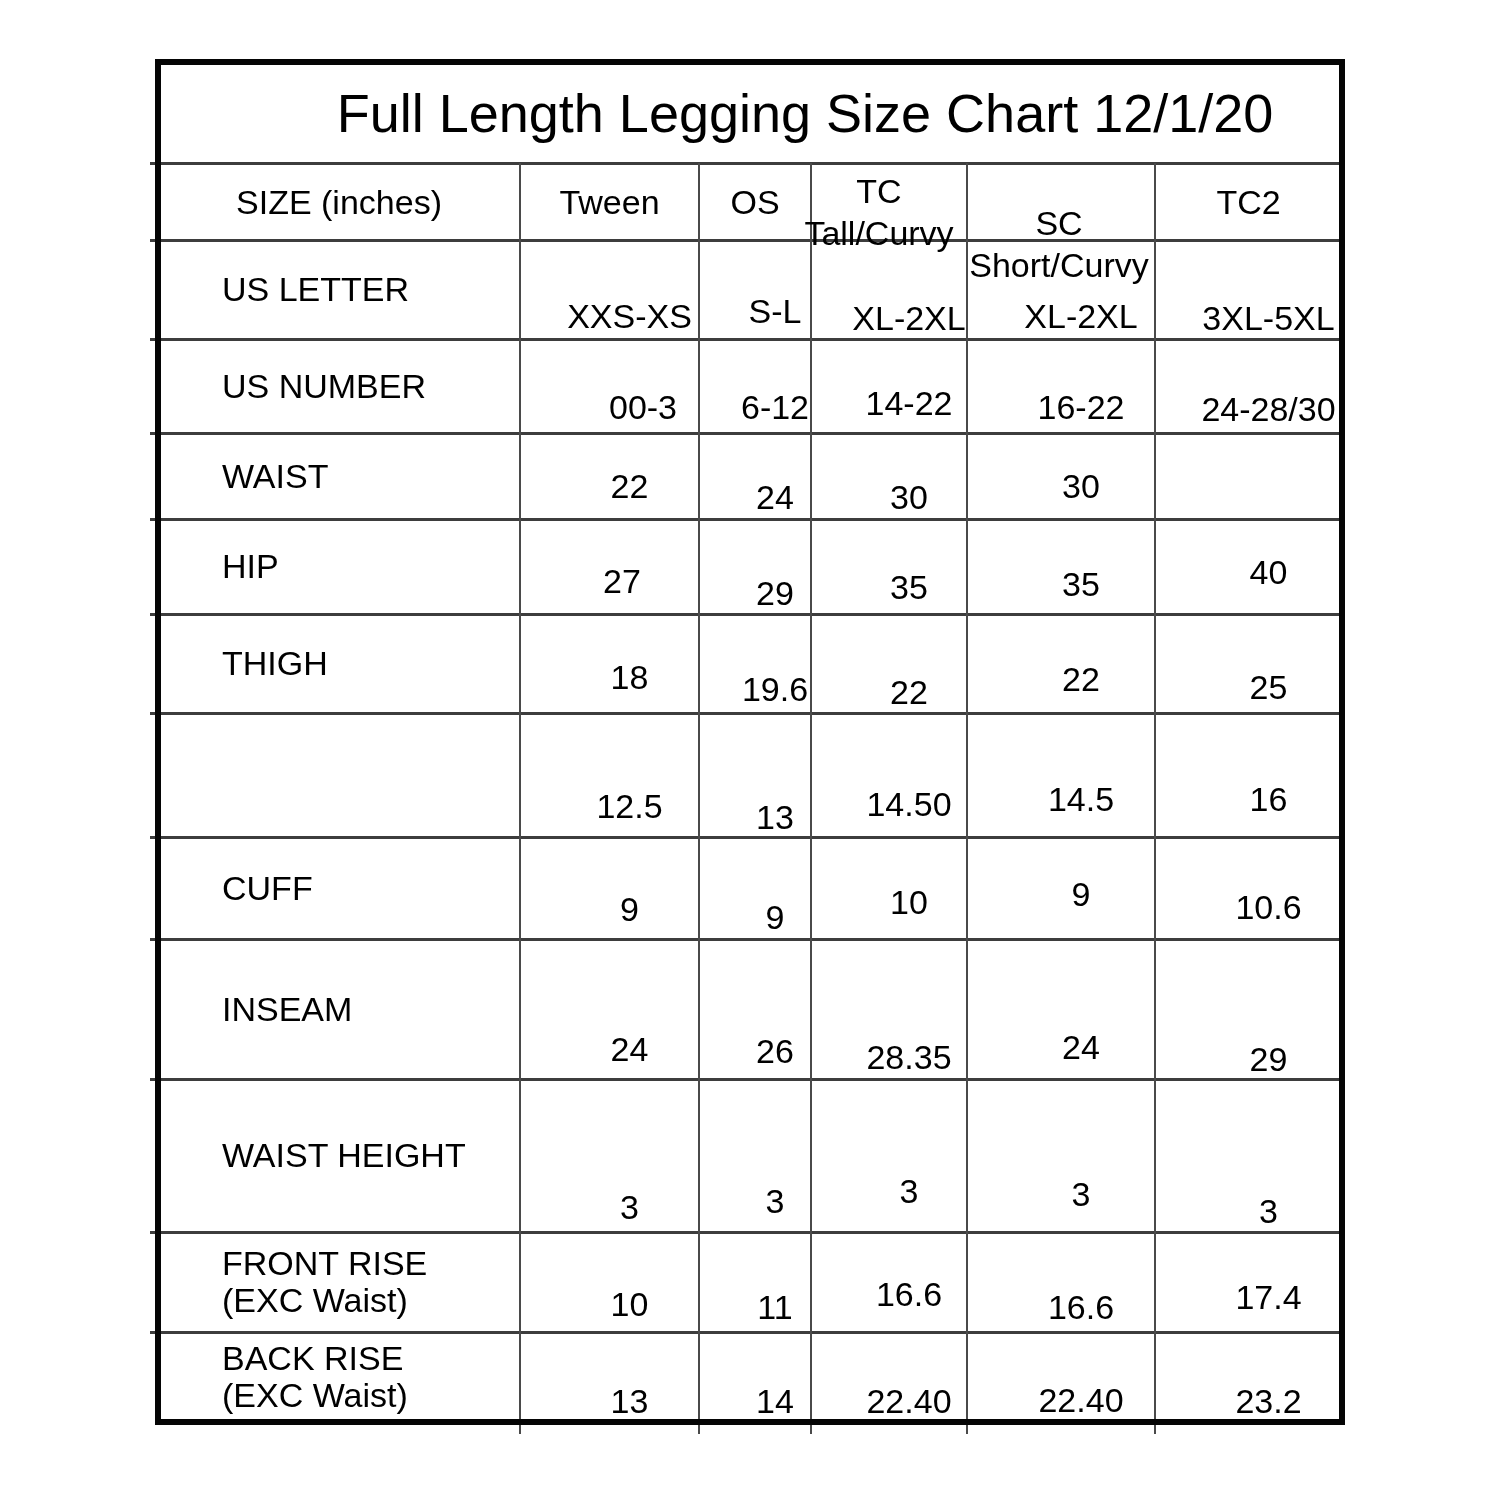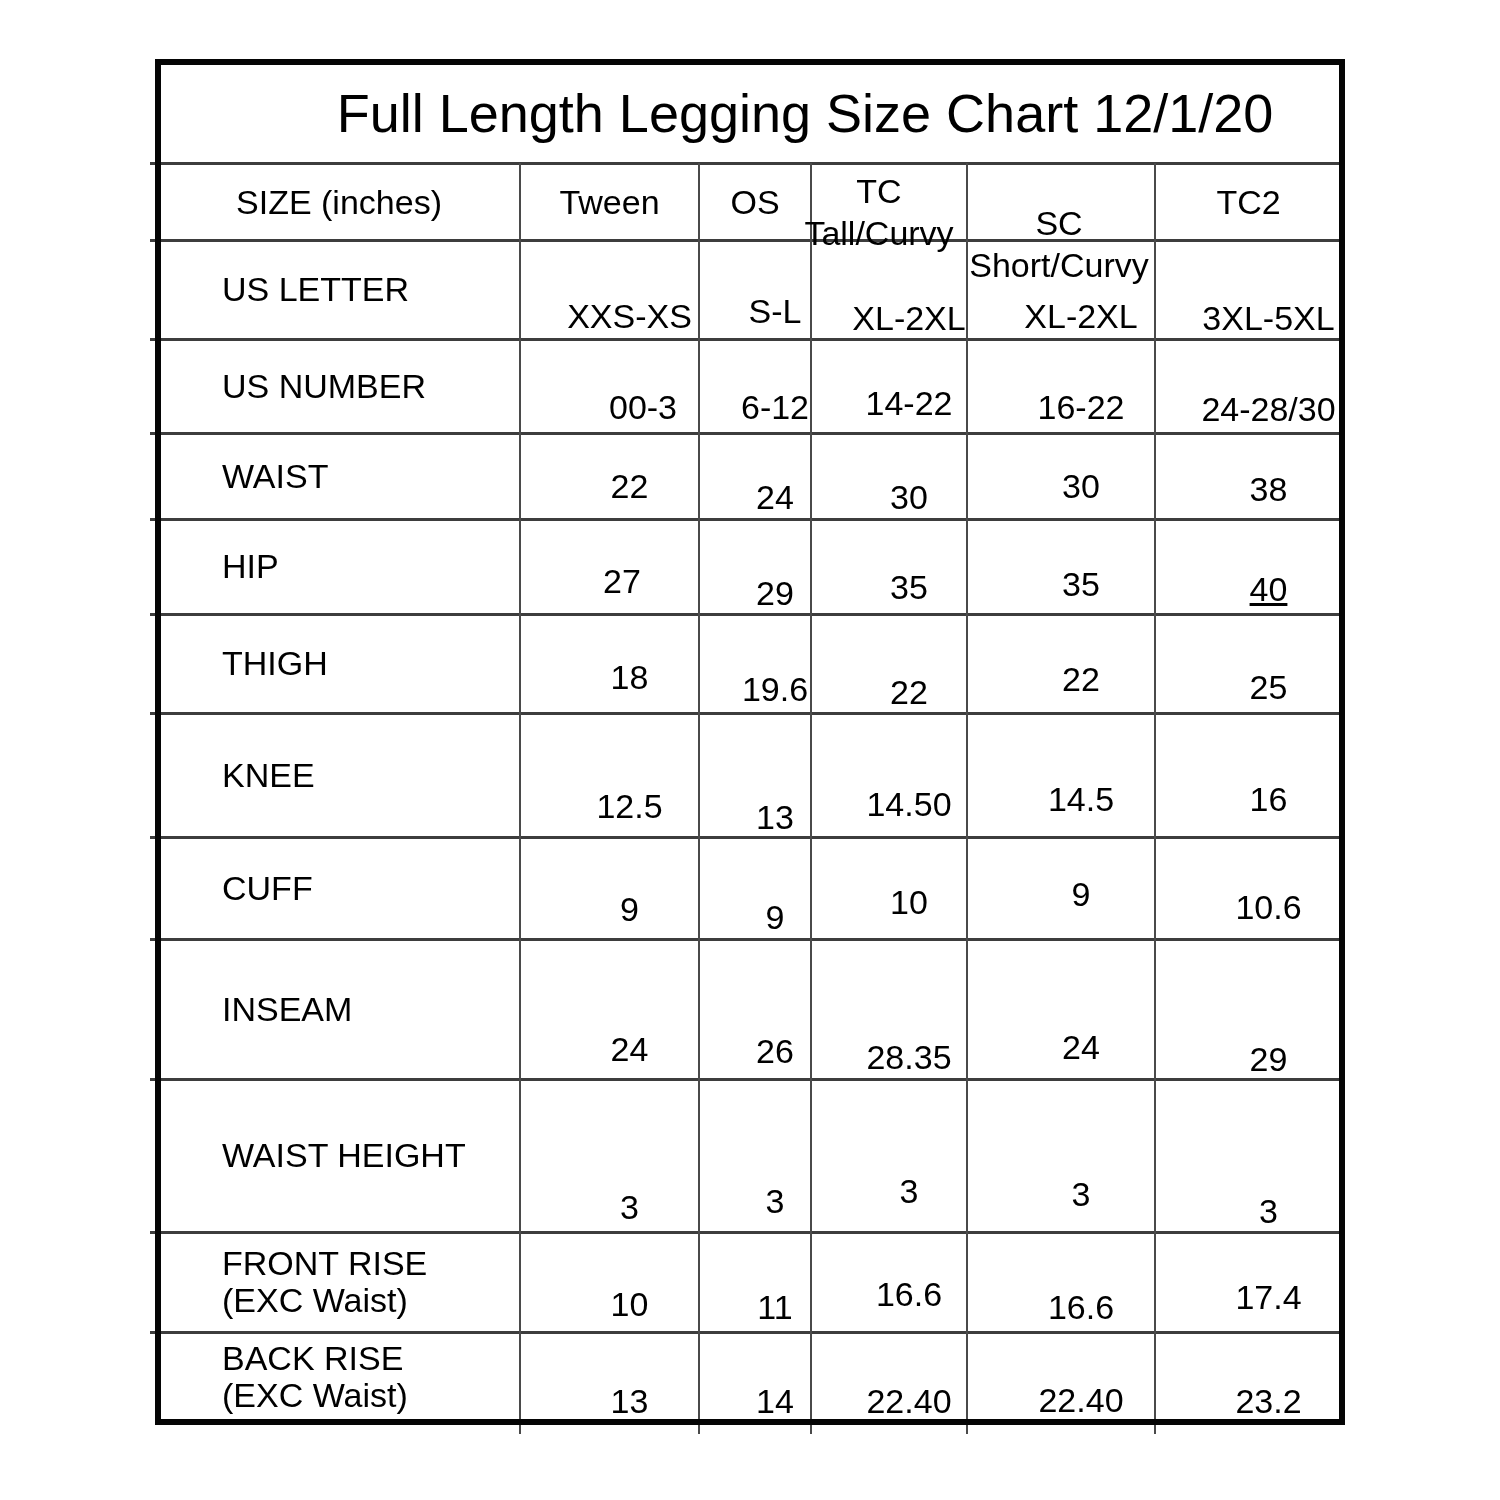--- a/index.html
+++ b/index.html
@@ -145,40 +145,36 @@
     <div class="cell value-cell" style="left: 811px; top: 339px; width: 156px; height: 94px; padding-bottom: 11px;">14-22</div>
     <div class="cell value-cell" style="left: 967px; top: 339px; width: 188px; height: 94px; padding-bottom: 7px;">16-22</div>
     <div class="cell value-cell" style="left: 1155px; top: 339px; width: 187px; height: 94px; padding-bottom: 5px;">24-28/30</div>
     <div class="cell label-cell" style="left: 158px; top: 433px; width: 362px; height: 86px;">
       <div class="txt">WAIST</div>
     </div>
     <div class="cell value-cell" style="left: 520px; top: 433px; width: 179px; height: 86px; padding-bottom: 14px;">22</div>
     <div class="cell value-cell" style="left: 699px; top: 433px; width: 112px; height: 86px; padding-bottom: 3px;">24</div>
     <div class="cell value-cell" style="left: 811px; top: 433px; width: 156px; height: 86px; padding-bottom: 3px;">30</div>
     <div class="cell value-cell" style="left: 967px; top: 433px; width: 188px; height: 86px; padding-bottom: 14px;">30</div>
-    <div class="cell value-cell" style="left: 1155px; top: 433px; width: 187px; height: 86px; padding-bottom: 11px;">38</div>
     <div class="cell label-cell" style="left: 158px; top: 519px; width: 362px; height: 95px;">
       <div class="txt">HIP</div>
     </div>
     <div class="cell value-cell" style="left: 520px; top: 519px; width: 164px; height: 95px; padding-bottom: 14px;">27</div>
     <div class="cell value-cell" style="left: 699px; top: 519px; width: 112px; height: 95px; padding-bottom: 2px;">29</div>
     <div class="cell value-cell" style="left: 811px; top: 519px; width: 156px; height: 95px; padding-bottom: 8px;">35</div>
     <div class="cell value-cell" style="left: 967px; top: 519px; width: 188px; height: 95px; padding-bottom: 11px;">35</div>
-    <div class="cell value-cell" style="left: 1155px; top: 519px; width: 187px; height: 95px; padding-bottom: 6px; text-decoration: underline;">40</div>
+    <div class="cell value-cell" style="left: 1155px; top: 502px; width: 187px; height: 95px; padding-bottom: 6px;">40</div>
     <div class="cell label-cell" style="left: 158px; top: 614px; width: 362px; height: 99px;">
       <div class="txt">THIGH</div>
     </div>
     <div class="cell value-cell" style="left: 520px; top: 614px; width: 179px; height: 99px; padding-bottom: 17px;">18</div>
     <div class="cell value-cell" style="left: 699px; top: 614px; width: 112px; height: 99px; padding-bottom: 5px;">19.6</div>
     <div class="cell value-cell" style="left: 811px; top: 614px; width: 156px; height: 99px; padding-bottom: 2px;">22</div>
     <div class="cell value-cell" style="left: 967px; top: 614px; width: 188px; height: 99px; padding-bottom: 15px;">22</div>
     <div class="cell value-cell" style="left: 1155px; top: 614px; width: 187px; height: 99px; padding-bottom: 7px;">25</div>
-    <div class="cell label-cell" style="left: 158px; top: 713px; width: 362px; height: 124px;">
-      <div class="txt">KNEE</div>
-    </div>
     <div class="cell value-cell" style="left: 520px; top: 713px; width: 179px; height: 124px; padding-bottom: 12px;">12.5</div>
     <div class="cell value-cell" style="left: 699px; top: 713px; width: 112px; height: 124px; padding-bottom: 1px;">13</div>
     <div class="cell value-cell" style="left: 811px; top: 713px; width: 156px; height: 124px; padding-bottom: 14px;">14.50</div>
     <div class="cell value-cell" style="left: 967px; top: 713px; width: 188px; height: 124px; padding-bottom: 19px;">14.5</div>
     <div class="cell value-cell" style="left: 1155px; top: 713px; width: 187px; height: 124px; padding-bottom: 19px;">16</div>
     <div class="cell label-cell" style="left: 158px; top: 837px; width: 362px; height: 102px;">
       <div class="txt">CUFF</div>
     </div>
     <div class="cell value-cell" style="left: 520px; top: 837px; width: 179px; height: 102px; padding-bottom: 11px;">9</div>
     <div class="cell value-cell" style="left: 699px; top: 837px; width: 112px; height: 102px; padding-bottom: 3px;">9</div>

